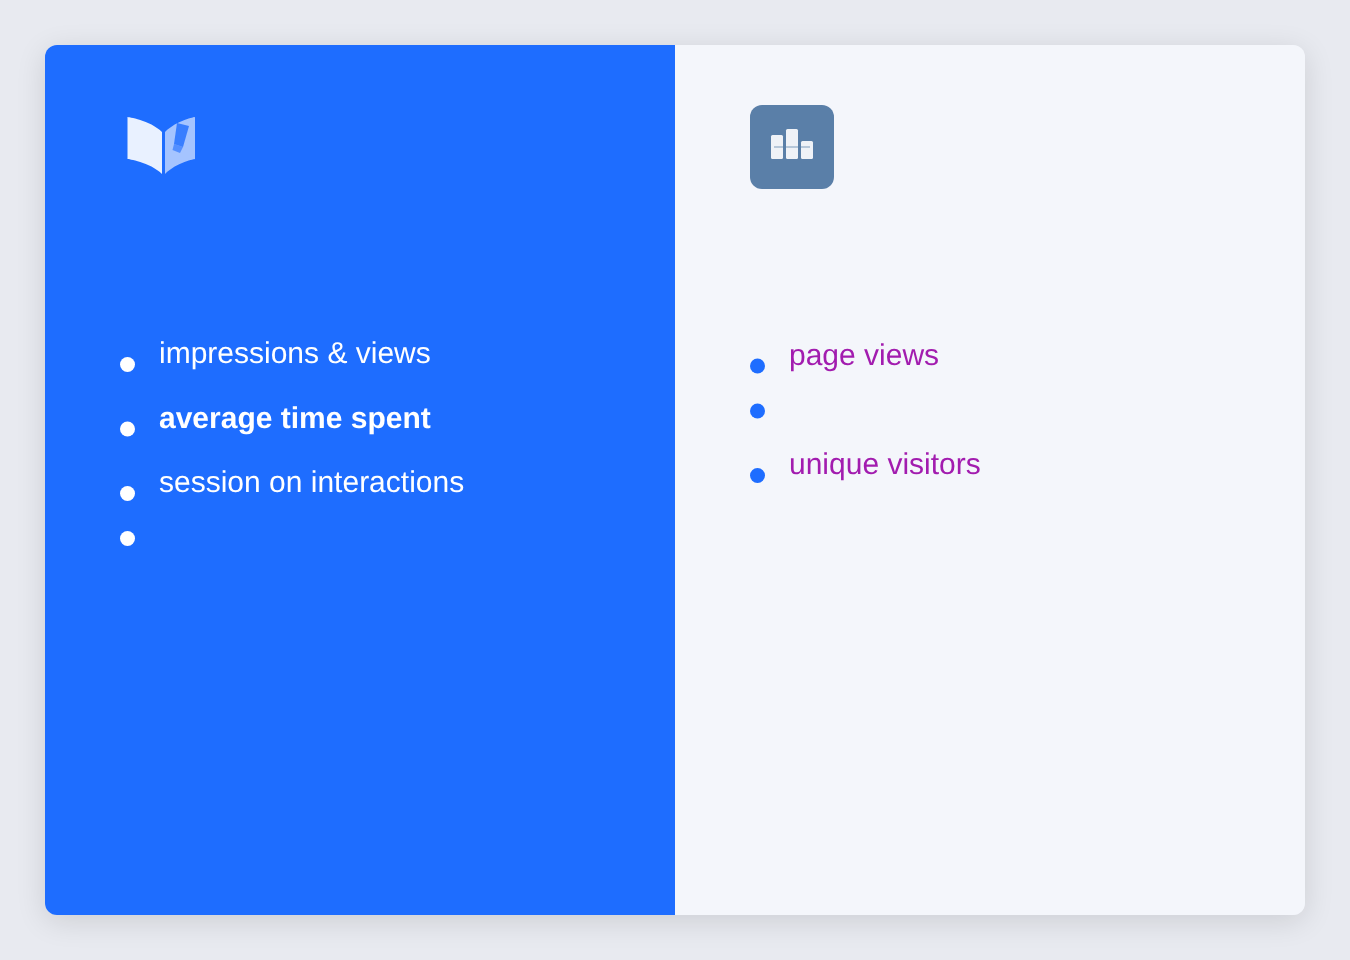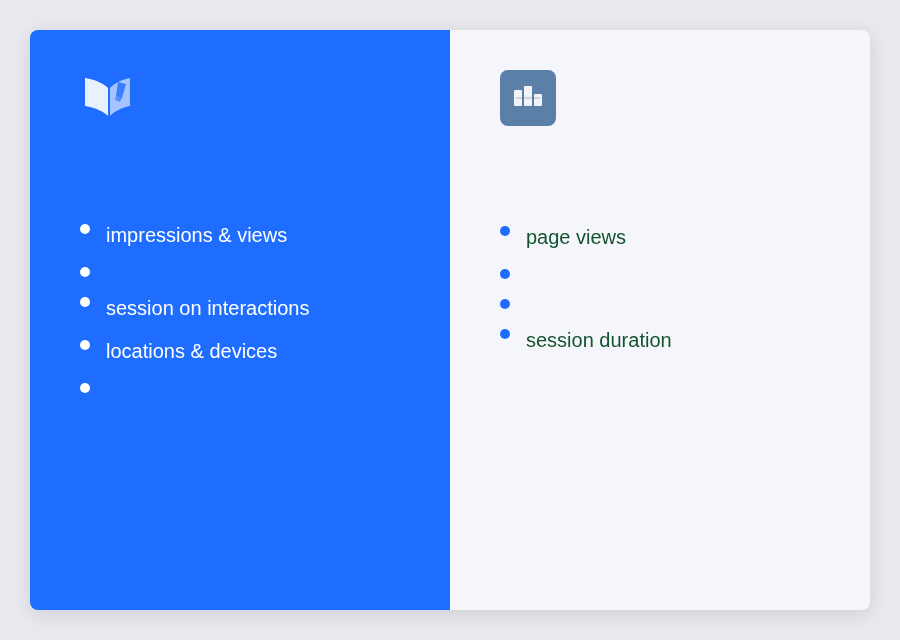--- a/index.html
+++ b/index.html
@@ -73,21 +73,21 @@
 
     .list-items {
       list-style: none;
       display: flex;
       flex-direction: column;
       gap: 20px;
     }
 
     .list-item {
       display: flex;
-      align-items: flex-start;
+      align-items: flex-end;
       gap: 16px;
       font-size: 20px;
     }
 
     .bullet {
       width: 10px;
       height: 10px;
       border-radius: 50%;
       flex-shrink: 0;
     }
@@ -104,21 +104,21 @@
       color: #ffffff;
       font-size: 20px;
       font-weight: 400;
     }
 
     .item-text-white.bold {
       font-weight: 800;
     }
 
     .item-text-dark {
-      color: #14532d;
+      color: #a21caf;
       font-size: 20px;
       font-weight: 400;
     }
   </style>
 </head>
 <body>
 
 <div class="card-container">
 
   <div class="left-panel">
@@ -135,28 +135,25 @@
       </svg>
     </div>
 
     <ul class="list-items" id="left-list">
     <li class="list-item">
           <span class="bullet bullet-white"></span>
           <span class="item-text-white">impressions &amp; views</span>
         </li>
         <li class="list-item">
           <span class="bullet bullet-white"></span>
+          <span class="item-text-white bold">average time spent</span>
         </li>
         <li class="list-item">
           <span class="bullet bullet-white"></span>
           <span class="item-text-white">session on interactions</span>
-        </li>
-        <li class="list-item">
-          <span class="bullet bullet-white"></span>
-          <span class="item-text-white">locations &amp; devices</span>
         </li>
         <li class="list-item">
           <span class="bullet bullet-white"></span>
         </li>
       </ul>
   </div>
 
   <div class="right-panel">
     <div class="right-logo">
       <div class="right-logo-box">
@@ -174,21 +171,18 @@
     <ul class="list-items" id="right-list">
     <li class="list-item">
           <span class="bullet bullet-blue"></span>
           <span class="item-text-dark">page views</span>
         </li>
         <li class="list-item">
           <span class="bullet bullet-blue"></span>
         </li>
         <li class="list-item">
           <span class="bullet bullet-blue"></span>
-        </li>
-        <li class="list-item">
-          <span class="bullet bullet-blue"></span>
-          <span class="item-text-dark">session duration</span>
+          <span class="item-text-dark">unique visitors</span>
         </li>
       </ul>
   </div>
 
 </div>
 
 </body></html>

